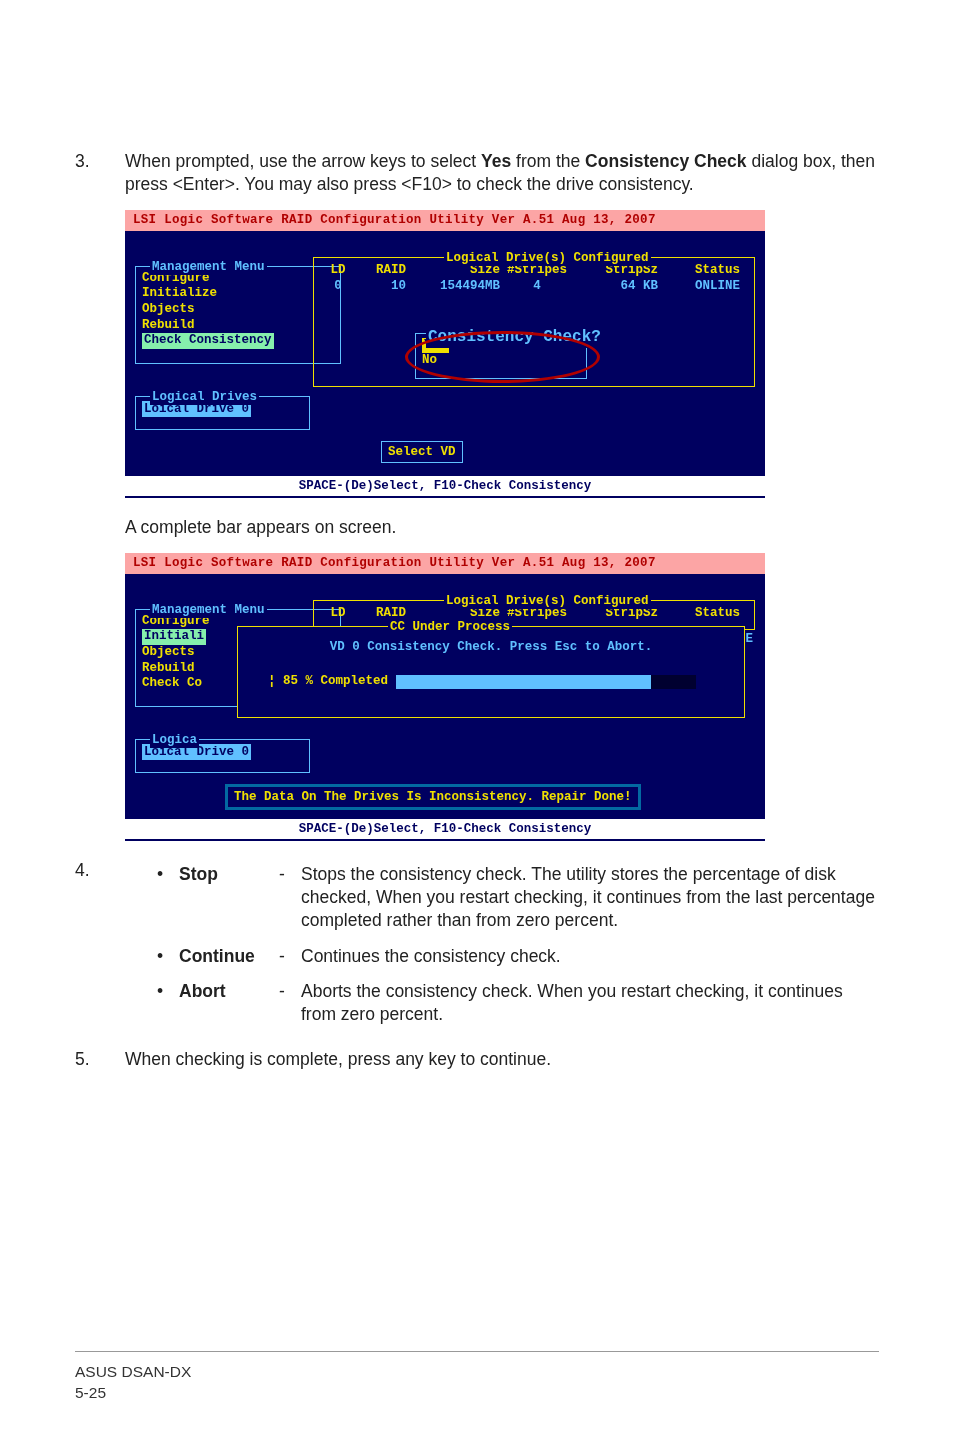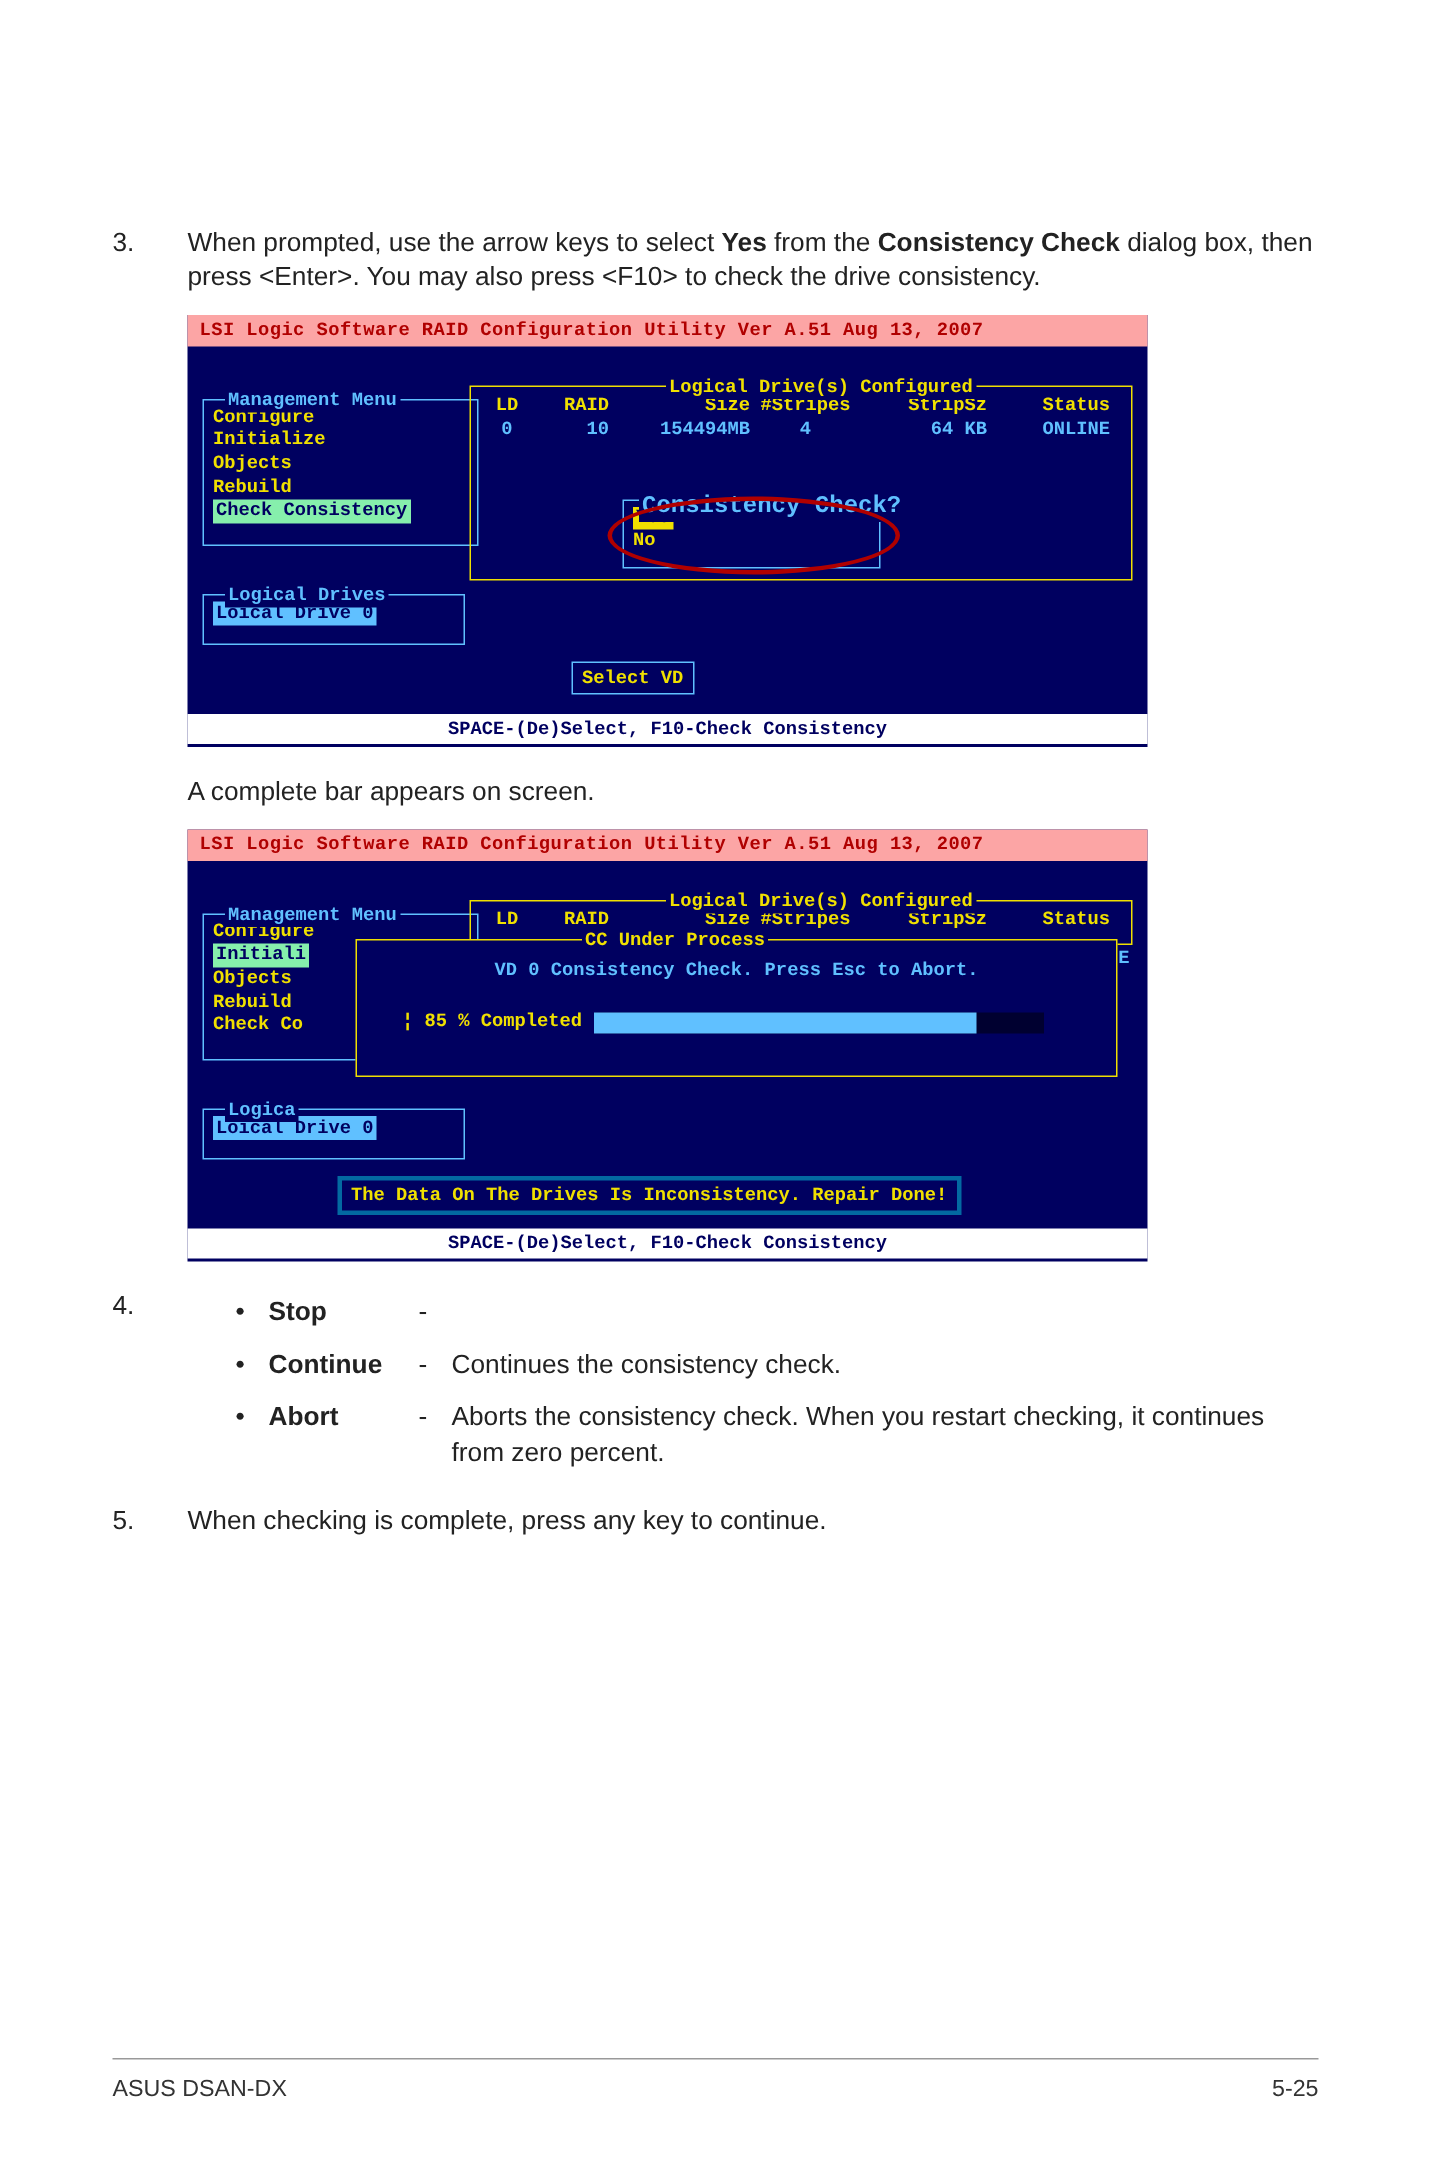--- a/index.html
+++ b/index.html
@@ -47,21 +47,21 @@
   .box-label {
     position: absolute;
     top: -8px;
     background: #000060;
     padding: 0 2px;
     white-space: nowrap;
   }
 
   
   .mgmt {
-    left: 10px; top: 35px; width: 184px; height: 98px;
+    left: 10px; top: 35px; width: 206px; height: 98px;
     border-color: #60c0ff;
   }
   .mgmt .box-label { left: 14px; color: #60c0ff; }
   .mgmt-items { padding: 4px 6px 4px 6px; line-height: 1.25; }
   .mgmt-item { color: #f0e000; }
   .mgmt-item.sel { background: #86efac; color: #000060; padding: 0 2px; display: inline-block; }
 
   
   .ld-box {
     left: 10px; top: 165px; width: 175px; height: 34px;
@@ -151,20 +151,21 @@
 
   .footer {
     position: absolute;
     left: 75px; right: 75px; bottom: 35px;
     border-top: 1px solid #999;
     padding-top: 10px;
     display: flex;
     justify-content: space-between;
     font-size: 15.5px;
     color: #333;
+    flex-direction: column;
   }
 </style>
 </head>
 <body>
 
 <div class="step-row">
   <div class="step-num">3.</div>
   <div class="step-body">
     <span>When prompted, use the arrow keys to select </span><span class="bold">Yes</span><span> from the </span><span class="bold">Consistency Check</span><span> dialog box, then press &lt;Enter&gt;. You may also press &lt;F10&gt; to check the drive consistency.</span>
   </div>
@@ -276,20 +277,21 @@
 </div>
 
 <div class="step-row">
   <div class="step-num">4.</div>
   <div class="step-body">
     <div class="bullets">
       <div class="bullet-row">
         <div class="bdot">•</div>
         <div class="bterm">Stop</div>
         <div class="bdash">-</div>
+        <div class="bdesc">Stops the consistency check. The utility stores the percentage of disk checked, When you restart checking, it continues from the last percentage completed rather than from zero percent.</div>
       </div>
       <div class="bullet-row">
         <div class="bdot">•</div>
         <div class="bterm">Continue</div>
         <div class="bdash">-</div>
         <div class="bdesc">Continues the consistency check.</div>
       </div>
       <div class="bullet-row">
         <div class="bdot">•</div>
         <div class="bterm">Abort</div>

